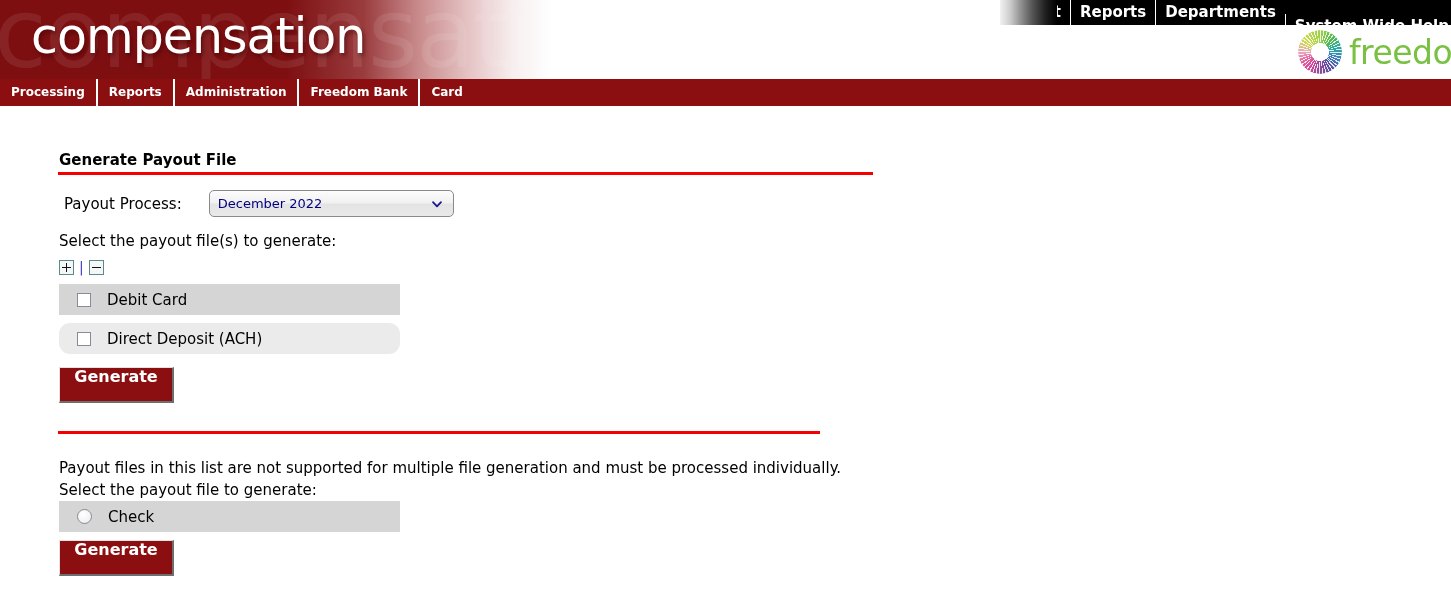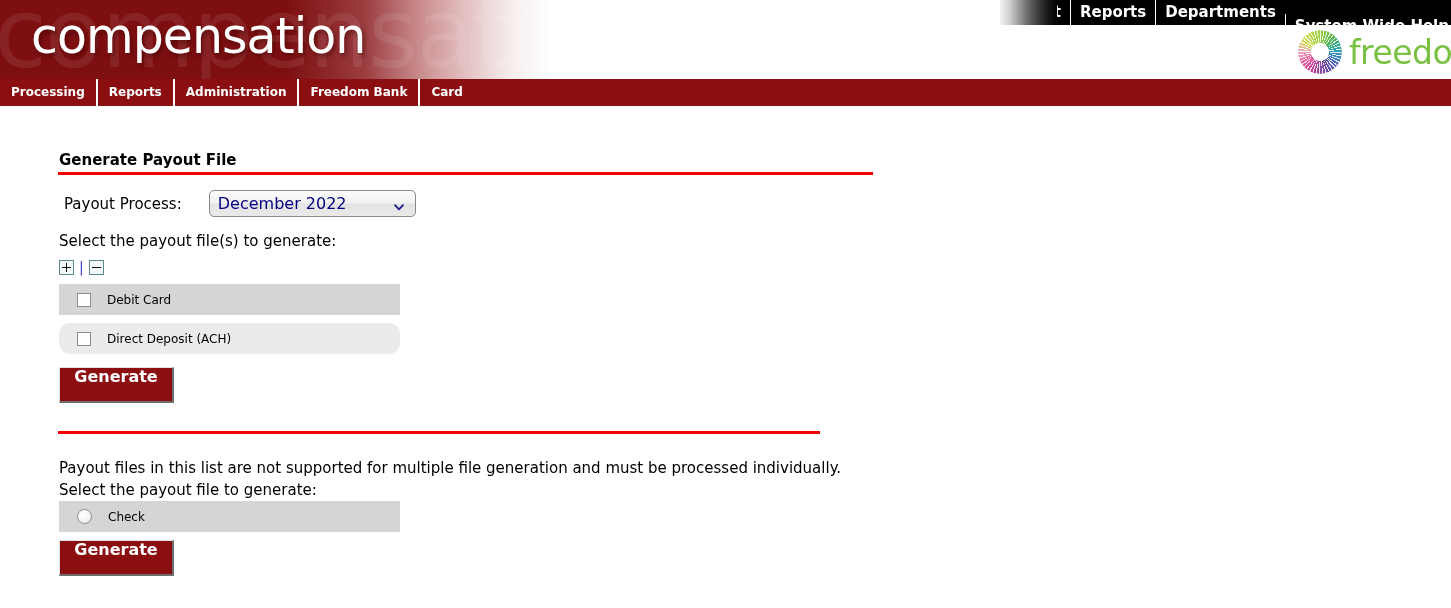--- a/index.html
+++ b/index.html
@@ -220,28 +220,28 @@
     display: flex;
     align-items: center;
     gap: 16px;
   }
   .process-label {
     font-size: 15px;
     color: #000000;
     margin-right: 11px;
   }
   .process-select {
-    width: 207px;
+    width: 245px;
     height: 27px;
     box-sizing: border-box;
     border: 1px solid #8a8a8a;
     border-radius: 5px;
     background: linear-gradient(to bottom, #fcfcfc 0%, #f1f1f1 48%, #e3e3e3 52%, #e9e9e9 100%);
     color: #000080;
-    font-size: 16px;
+    font-size: 13px;
     font-family: "DejaVu Sans", "Liberation Sans", sans-serif;
     display: flex;
     align-items: center;
     padding: 0 8px;
     position: relative;
     cursor: pointer;
   }
   .process-select .caret {
     position: absolute;
     right: 10px;
@@ -301,21 +301,21 @@
   }
 
   .opt-list { position: absolute; left: 59px; top: 178px; }
   .opt-row {
     width: 341px;
     height: 31px;
     box-sizing: border-box;
     display: flex;
     align-items: center;
     padding-left: 18px;
-    font-size: 12px;
+    font-size: 15px;
     cursor: pointer;
   }
   .opt-row.shade-dark  { background: #d5d5d5; }
   .opt-row.shade-light { background: #ebebeb; }
   .opt-row + .opt-row { margin-top: 8px; border-radius: 11px; }
   .cb {
     width: 14px;
     height: 14px;
     box-sizing: border-box;
     border: 1px solid #8a8a96;

